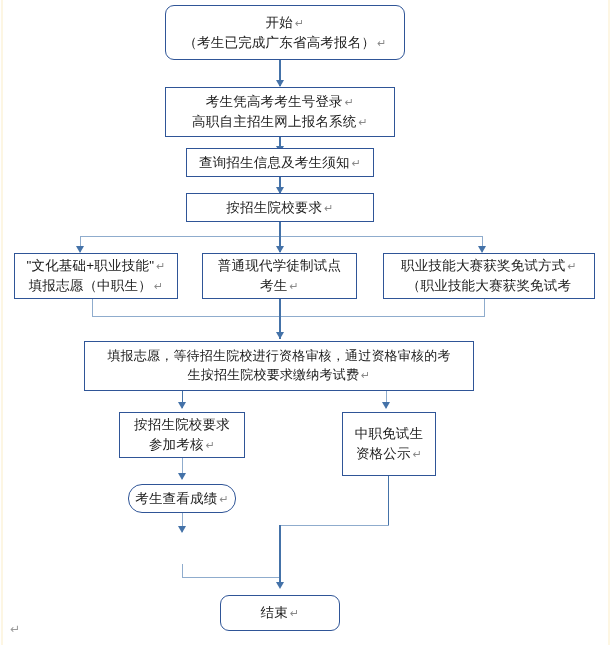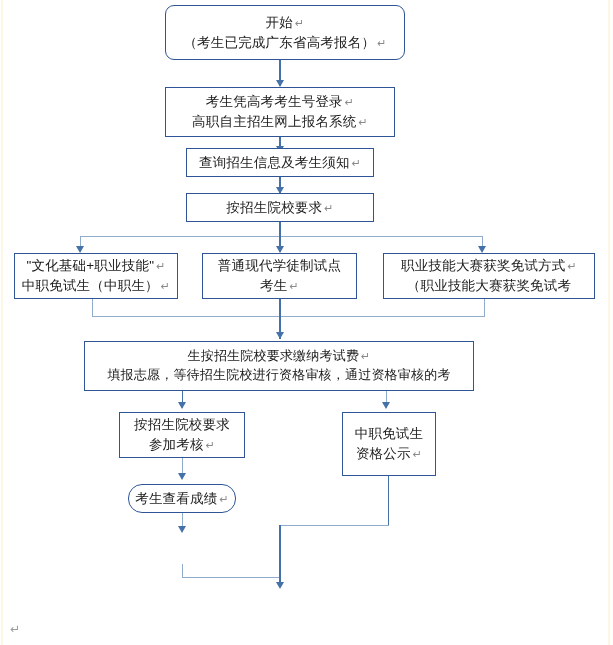--- a/index.html
+++ b/index.html
@@ -117,43 +117,43 @@
   <div class="conn h light" style="left:80px; top:235.5px; width:403px;"></div>
   <div class="conn v light" style="left:80px; top:235.5px; height:16px;"></div>
   <div class="conn v" style="left:279.3px; top:235.5px; height:16px;"></div>
   <div class="conn v light" style="left:482px; top:235.5px; height:16px;"></div>
   <div class="arrow" style="left:76px; top:246px;"></div>
   <div class="arrow" style="left:275.5px; top:246px;"></div>
   <div class="arrow" style="left:478px; top:246px;"></div>
 
   <div class="node" style="left:14px; top:253px; width:164px; height:46px;">
     <span class="line"><span>"文化基础+职业技能"</span><span class="pilcrow">↵</span></span>
-    <span class="line"><span>中职免试生（中职生）</span><span class="pilcrow">↵</span></span>
+    <span class="line"><span>填报志愿（中职生）</span><span class="pilcrow">↵</span></span>
   </div>
 
   <div class="node" style="left:383px; top:253px; width:212px; height:46px;">
     <span class="line"><span>职业技能大赛获奖免试方式</span><span class="pilcrow">↵</span></span>
     <span class="line"><span>（职业技能大赛获奖免试考</span></span>
   </div>
 
   <div class="node" style="left:202px; top:253px; width:155px; height:46px;">
     <span class="line"><span>普通现代学徒制试点</span></span>
     <span class="line"><span>考生</span><span class="pilcrow">↵</span></span>
   </div>
 
   <div class="conn v light" style="left:92px; top:299px; height:17px;"></div>
   <div class="conn v" style="left:279.3px; top:299px; height:17px;"></div>
   <div class="conn v light" style="left:484px; top:299px; height:17px;"></div>
   <div class="conn h light" style="left:92px; top:315.5px; width:393px;"></div>
   <div class="conn v" style="left:279.3px; top:315.5px; height:23px;"></div>
   <div class="arrow" style="left:275.5px; top:332px;"></div>
 
   <div class="node" style="left:84px; top:341px; width:390px; height:50px; font-size:13px;">
+    <span class="line"><span>填报志愿，等待招生院校进行资格审核，通过资格审核的考</span></span>
     <span class="line"><span>生按招生院校要求缴纳考试费</span><span class="pilcrow">↵</span></span>
-    <span class="line"><span>填报志愿，等待招生院校进行资格审核，通过资格审核的考</span></span>
   </div>
 
   <div class="conn v" style="left:182px; top:391px; height:17px;"></div>
   <div class="arrow" style="left:178px; top:402px;"></div>
 
   <div class="conn v light" style="left:386px; top:391px; height:17px;"></div>
   <div class="arrow" style="left:382px; top:402px;"></div>
 
   <div class="node" style="left:342px; top:412px; width:94px; height:64px;">
     <span class="line"><span>中职免试生</span></span>
@@ -178,16 +178,19 @@
 
   <div class="conn v" style="left:388px; top:476px; height:50px;"></div>
   <div class="conn h light" style="left:280px; top:525px; width:109px;"></div>
 
   <div class="conn v light" style="left:182px; top:564px; height:14px;"></div>
   <div class="conn h light" style="left:182px; top:577px; width:98px;"></div>
 
   <div class="conn v" style="left:279.3px; top:525px; height:62px;"></div>
   <div class="arrow" style="left:275.5px; top:582px;"></div>
 
+  <div class="node rounded" style="left:220px; top:595px; width:120px; height:36px;">
+    <span class="line"><span>结束</span><span class="pilcrow">↵</span></span>
+  </div>
 
   <span class="trailing-pilcrow">↵</span>
 
 </div>
 
 </body></html>

